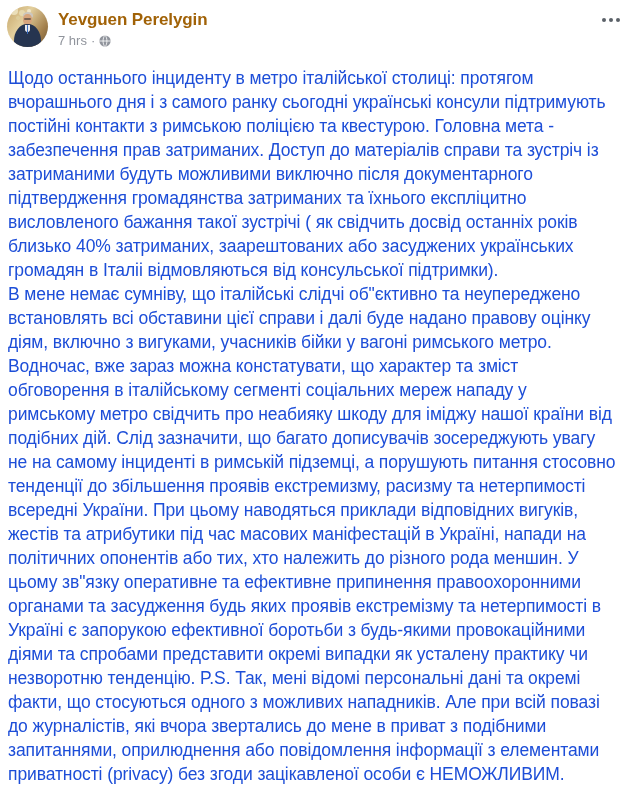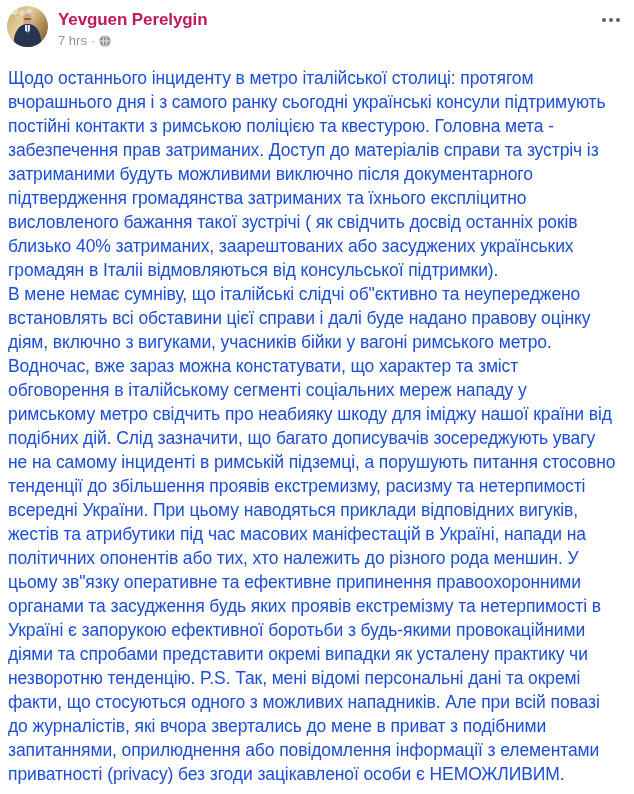--- a/index.html
+++ b/index.html
@@ -51,21 +51,21 @@
     position: absolute; left: 18.4px; top: 18.5px; width: 4.2px; height: 7px;
     background: #e9eaec; border-radius: 0 0 40% 40%;
   }
   .avatar .tie {
     position: absolute; left: 19.6px; top: 19px; width: 1.9px; height: 9px;
     background: #3c70c4; border-radius: 1px;
   }
 
   .author {
     position: absolute; left: 58px; top: 10px;
-    font-size: 17px; font-weight: bold; color: #be185d;
+    font-size: 17px; font-weight: bold; color: #a16207;
     text-decoration: none; cursor: pointer; line-height: 20px;
     letter-spacing: -0.1px;
   }
 
   .meta {
     position: absolute; left: 58px; top: 33px;
     display: flex; align-items: center;
     font-size: 13px; color: #90949c; line-height: 15px;
   }
   .meta .ts { cursor: pointer; }

